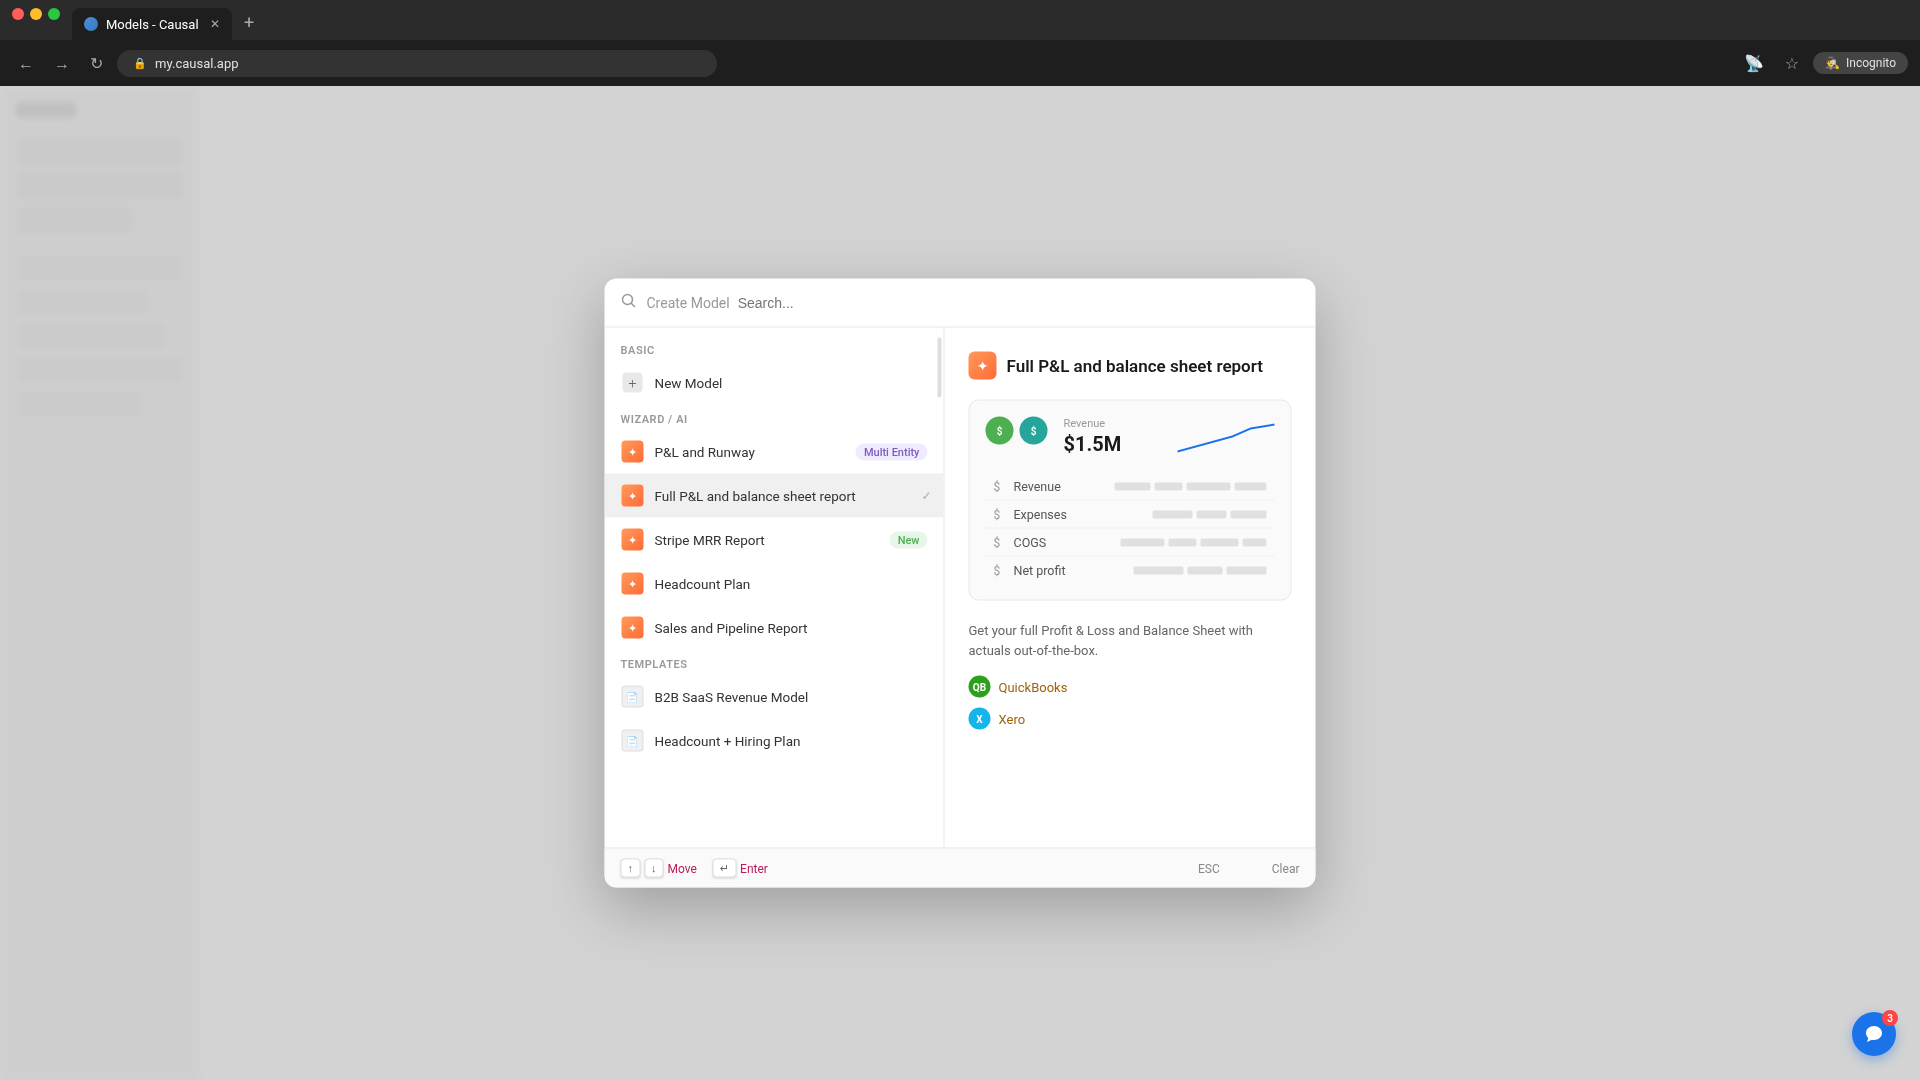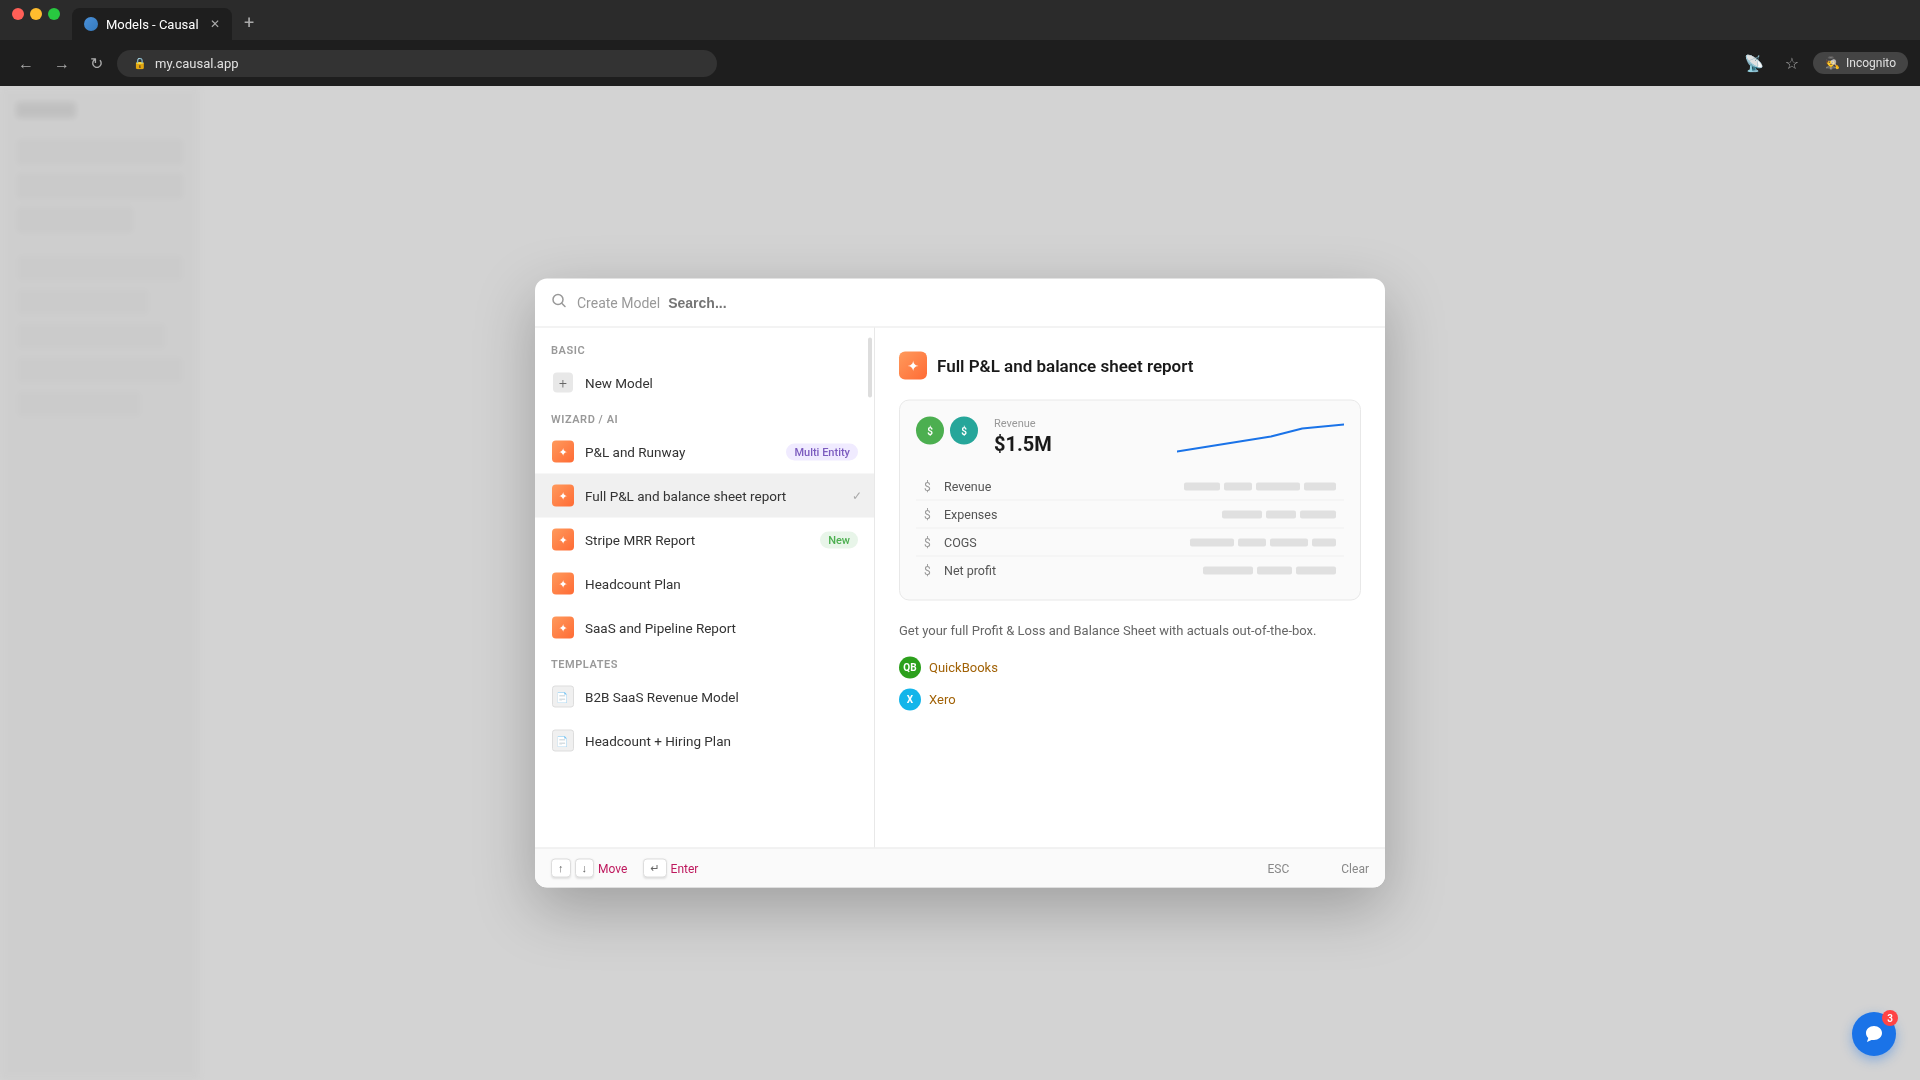--- a/index.html
+++ b/index.html
@@ -181,21 +181,21 @@
       bottom: 0;
       background: rgba(0,0,0,0.15);
     }
 
     
     .modal {
       position: absolute;
       top: 50%;
       left: 50%;
       transform: translate(-50%, -50%);
-      width: 850px;
+      width: 711px;
       background: #fff;
       border-radius: 12px;
       box-shadow: 0 20px 60px rgba(0,0,0,0.25);
       overflow: hidden;
     }
 
     .modal-header {
       display: flex;
       align-items: center;
       padding: 14px 16px;
@@ -220,21 +220,20 @@
       font-size: 14px;
     }
 
     .search-input {
       border: none;
       outline: none;
       font-size: 14px;
       color: #333;
       flex: 1;
       background: transparent;
-      font-weight: bold;
     }
 
     .modal-body {
       display: flex;
       height: 520px;
     }
 
     .modal-left {
       width: 340px;
       border-right: 1px solid #e8e8e8;
@@ -740,21 +739,21 @@
             <div class="list-item-icon">
               <div class="ai-icon">✦</div>
             </div>
             <span class="list-item-text">Headcount Plan</span>
           </div>
 
           <div class="list-item">
             <div class="list-item-icon">
               <div class="ai-icon">✦</div>
             </div>
-            <span class="list-item-text">SaaS and Pipeline Report</span>
+            <span class="list-item-text">Sales and Pipeline Report</span>
           </div>
 
           <div class="section-label">TEMPLATES</div>
 
           <div class="list-item">
             <div class="list-item-icon">
               <div class="template-icon">📄</div>
             </div>
             <span class="list-item-text">B2B SaaS Revenue Model</span>
           </div>

